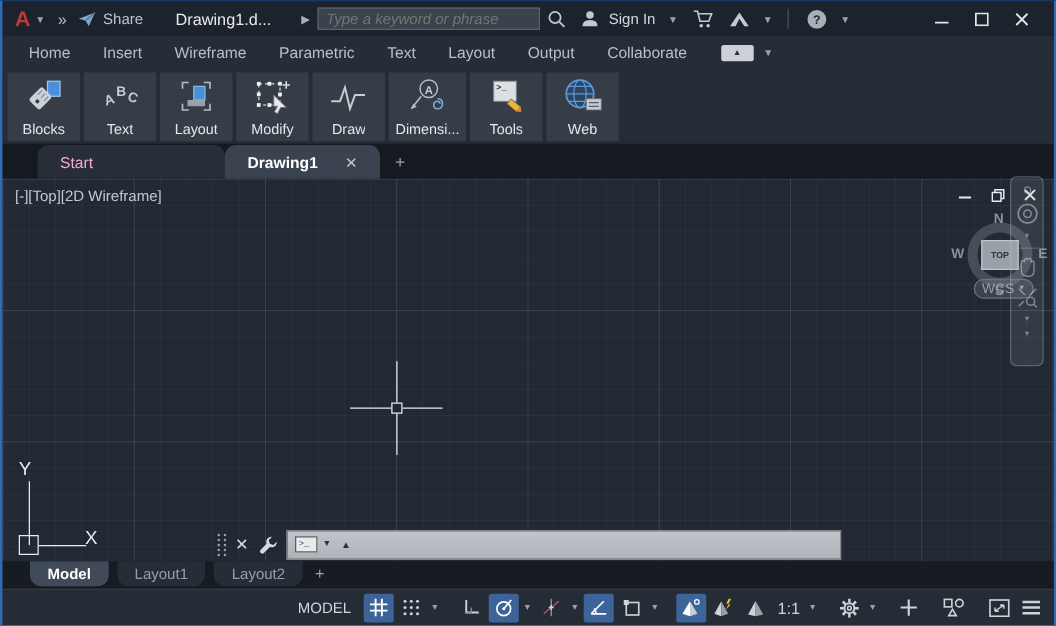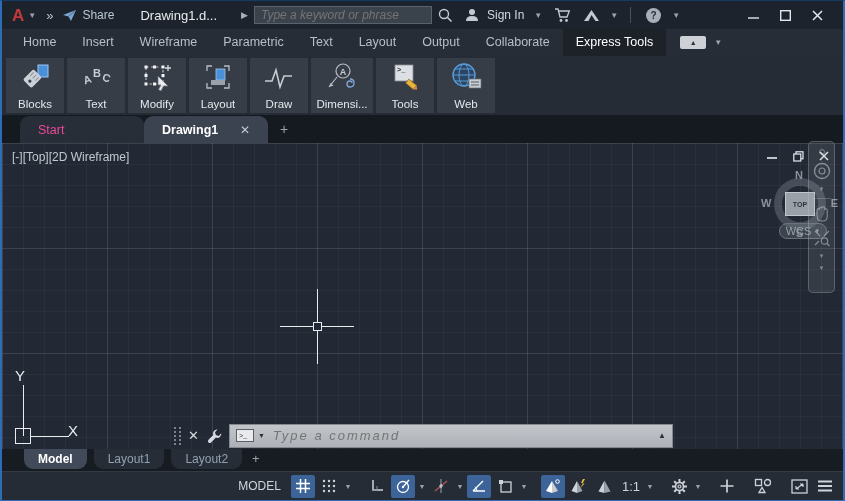--- a/index.html
+++ b/index.html
@@ -36,21 +36,21 @@
 
   
   .ribbon{ position:absolute; left:0; top:55px; width:100%; height:59px; background:#262c35; display:flex; gap:3px; padding:2px 0 2px 4px; }
   .panel{ width:58px; background:#363d47; display:flex; flex-direction:column; align-items:center; justify-content:flex-end; padding-bottom:3px; }
   .panel .p-icon{ flex:1; display:flex; align-items:center; justify-content:center; }
   .panel .p-label{ font-size:11.5px; color:#e4e7eb; white-space:nowrap; overflow:hidden; max-width:56px; }
 
   
   .filetabs{ position:absolute; left:0; top:114px; width:100%; height:28px; background:#151a21; display:flex; align-items:flex-start; }
   .ftab{ height:27px; margin-top:1px; display:flex; align-items:center; padding:0 18px; border-radius:9px 9px 0 0; font-size:12.5px; }
-  .ftab.start{ margin-left:18px; background:#272e38; color:#ec4899; width:124px; }
+  .ftab.start{ margin-left:28px; background:#272e38; color:#f9a8d4; width:150px; }
   .ftab.active{ background:#3a434f; color:#fff; font-weight:bold; width:124px; justify-content:space-between;text-align:center; }
   .ftab .close-x{ color:#c3c9d0; font-weight:normal; font-size:12px; margin-left:14px; }
   .ftab-plus{ margin:6px 0 0 12px; color:#9aa2ab; font-size:14px; }
 
   
   .viewport{ position:absolute; left:0; top:142px; width:841px; height:306px; background:#232934;
     background-image:
       linear-gradient(to right, rgba(255,255,255,0.030) 1px, transparent 1px),
       linear-gradient(to bottom, rgba(255,255,255,0.030) 1px, transparent 1px),
       linear-gradient(to right, rgba(255,255,255,0.085) 1px, transparent 1px),
@@ -200,21 +200,20 @@
 
   <div class="menubar">
     <span class="menu-tab" style="margin-left:8px">Home</span>
     <span class="menu-tab">Insert</span>
     <span class="menu-tab">Wireframe</span>
     <span class="menu-tab">Parametric</span>
     <span class="menu-tab">Text</span>
     <span class="menu-tab">Layout</span>
     <span class="menu-tab">Output</span>
     <span class="menu-tab">Collaborate</span>
-    <span class="menu-tab active">Express Tools</span>
     <span class="ribbon-minimize">
       <span class="rm-pill">▲</span>
       <span class="caret">▼</span>
     </span>
   </div>
 
   <div class="ribbon">
     <div class="panel">
       <span class="p-icon">
         <svg width="32" height="32" viewBox="0 0 32 32">
@@ -232,20 +231,30 @@
     </div>
     <div class="panel">
       <span class="p-icon">
         <svg width="34" height="32" viewBox="0 0 34 32">
           <text x="5" y="22" font-size="11" font-weight="bold" fill="#c7ccd2" transform="rotate(-18 7 20)" font-family="Liberation Sans, sans-serif">A</text>
           <text x="14" y="15" font-size="11" font-weight="bold" fill="#c7ccd2" font-family="Liberation Sans, sans-serif">B</text>
           <text x="23" y="19" font-size="11" font-weight="bold" fill="#c7ccd2" transform="rotate(18 25 17)" font-family="Liberation Sans, sans-serif">C</text>
         </svg>
       </span>
       <span class="p-label">Text</span>
+    </div>
+    <div class="panel">
+      <span class="p-icon">
+        <svg width="34" height="32" viewBox="0 0 34 32">
+          <path d="M6 9 V4 H11 M23 4 H28 V9 M28 21 V26 H23 M11 26 H6 V21" fill="none" stroke="#b9bec6" stroke-width="1.3"></path>
+          <rect x="15" y="7" width="9" height="11" fill="#4a90d9" stroke="#9cc6ef" stroke-width="0.8"></rect>
+          <rect x="10" y="18" width="14" height="5" fill="#9aa1a9"></rect>
+        </svg>
+      </span>
+      <span class="p-label">Layout</span>
     </div>
     <div class="panel">
       <span class="p-icon">
         <svg width="34" height="32" viewBox="0 0 34 32">
           <rect x="6" y="5" width="17" height="17" fill="none" stroke="#b9bec6" stroke-width="1.2" stroke-dasharray="2.5 2.5"></rect>
           <g fill="#f0f2f4">
               <rect x="4.5" y="3.5" width="3" height="3"></rect>
               <rect x="13" y="3.5" width="3" height="3"></rect>
               <rect x="21.5" y="3.5" width="3" height="3"></rect>
               <rect x="4.5" y="12" width="3" height="3"></rect>
@@ -254,30 +263,20 @@
               <rect x="13" y="20.5" width="3" height="3"></rect>
             </g>
           <path d="M28 3 v6 M25 6 h6" stroke="#d7dadf" stroke-width="1.3"></path>
           <path d="M18 14 L28 24 L23.5 24 L21 29 L18.5 27.5 L21 23 L18 23 Z" fill="#e8eaed" stroke="#6b717a" stroke-width="0.8"></path>
         </svg>
       </span>
       <span class="p-label">Modify</span>
     </div>
     <div class="panel">
       <span class="p-icon">
-        <svg width="34" height="32" viewBox="0 0 34 32">
-          <path d="M6 9 V4 H11 M23 4 H28 V9 M28 21 V26 H23 M11 26 H6 V21" fill="none" stroke="#b9bec6" stroke-width="1.3"></path>
-          <rect x="15" y="7" width="9" height="11" fill="#4a90d9" stroke="#9cc6ef" stroke-width="0.8"></rect>
-          <rect x="10" y="18" width="14" height="5" fill="#9aa1a9"></rect>
-        </svg>
-      </span>
-      <span class="p-label">Layout</span>
-    </div>
-    <div class="panel">
-      <span class="p-icon">
         <svg width="36" height="32" viewBox="0 0 36 32">
             <polyline points="4,19 11,19 15,8 19,25 23,14 31,14" fill="none" stroke="#c7ccd2" stroke-width="1.6"></polyline>
           </svg>
       </span>
       <span class="p-label">Draw</span>
     </div>
     <div class="panel" style="width:62px">
       <span class="p-icon">
         <svg width="36" height="32" viewBox="0 0 36 32">
           <circle cx="19" cy="9" r="7" fill="none" stroke="#b9bec6" stroke-width="1.2"></circle>
@@ -423,21 +422,20 @@
     </span>
     <span class="cmd-x">✕</span>
     <span>
       <svg width="16" height="16" viewBox="0 0 16 16">
           <path d="M10.5 1.5 a4 4 0 0 0-4.2 5.5 L1.5 11.8 a1.8 1.8 0 0 0 2.6 2.6 L8.9 9.6 a4 4 0 0 0 5.4-4.3 L11.7 7.9 L8.9 7 L8 4.2 Z" fill="#d6dade"></path>
         </svg>
     </span>
     <div class="cmd-bar">
       <span class="cmd-promptbox">&gt;_</span>
       <span class="cmd-caret">▼</span>
-      <input type="text" placeholder="Type a command" style="">
       <span class="cmd-up">▲</span>
     </div>
   </div>
 
   <div class="layouttabs">
     <div class="ltab active">
         <span>Model</span>
       </div>
     <div class="ltab idle">
         <span>Layout1</span>

